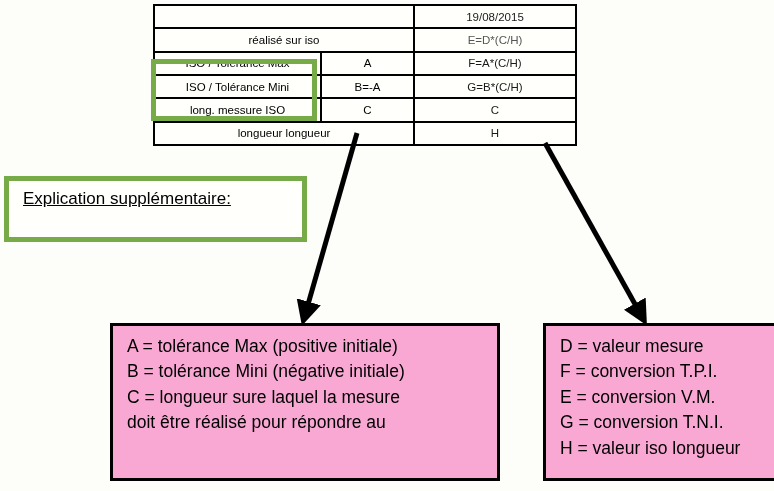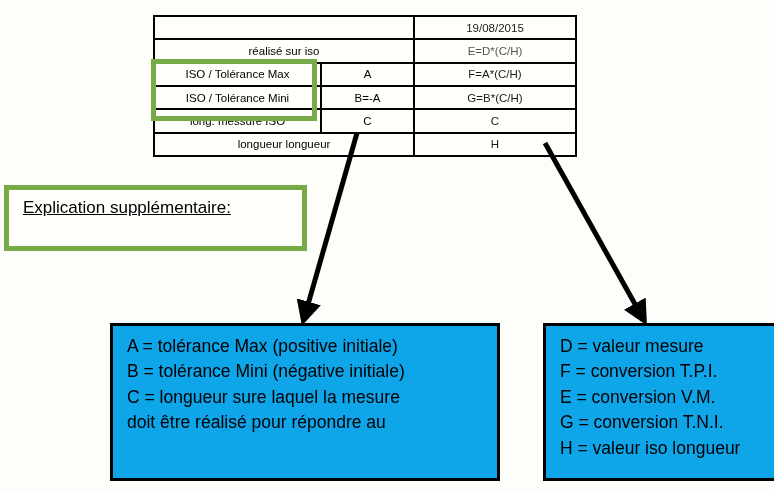--- a/index.html
+++ b/index.html
@@ -13,21 +13,21 @@
     position: relative;
     overflow: hidden;
     font-family: "Liberation Sans", sans-serif;
     color: #000;
   }
 
   
   #measurement-table {
     position: absolute;
     left: 153px;
-    top: 15px;
+    top: 4px;
     width: 422px;
     height: 142px;
     border-collapse: collapse;
     table-layout: fixed;
   }
   #measurement-table td {
     border: 2px solid #000;
     height: 18px;
     padding: 0 2px;
     text-align: center;
@@ -66,39 +66,39 @@
     height: 62px;
     border: 5px solid #76ab48;
     box-sizing: border-box;
     pointer-events: none;
   }
 
   
   #explanation-box {
     position: absolute;
     left: 4px;
-    top: 185px;
+    top: 176px;
     width: 303px;
     height: 66px;
     box-sizing: border-box;
     border: 5px solid #76ab48;
     background: #fffffc;
     padding: 7px 0 0 14px;
     font-size: 17px;
     line-height: 1.32;
   }
   #explanation-box .title { text-decoration: underline; display: block; }
   #explanation-box .sub { display: block; }
 
   
   .legend-box {
     position: absolute;
     box-sizing: border-box;
     border: 3px solid #000;
-    background: #0ea5e9;
+    background: #f9a8d4;
     font-size: 17.5px;
     line-height: 1.45;
     padding: 8px 0 0 14px;
   }
   #legend-left  { left: 110px; top: 323px; width: 390px; height: 158px; }
   #legend-right { left: 526px; top: 323px; width: 234px; height: 158px; margin-left: 17px; }
   .legend-line { display: block; white-space: nowrap; }
 
   
   #arrow-layer {

